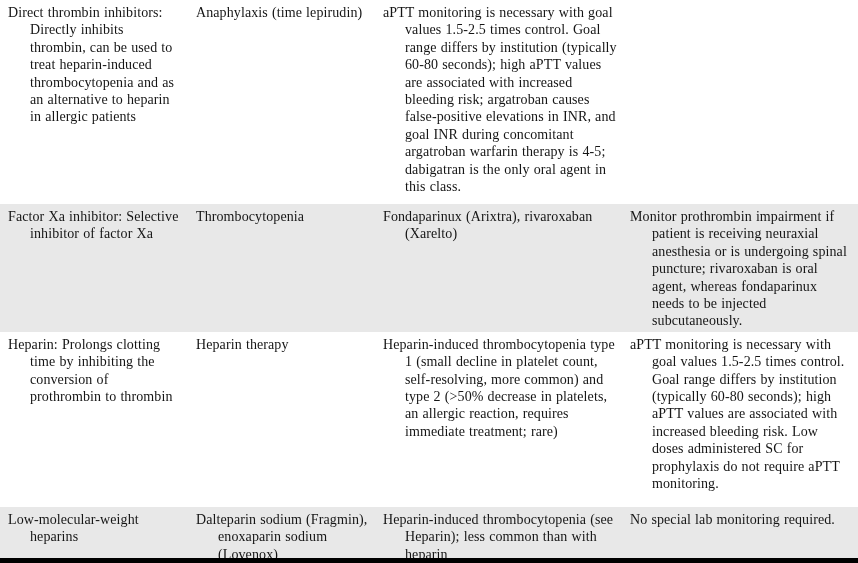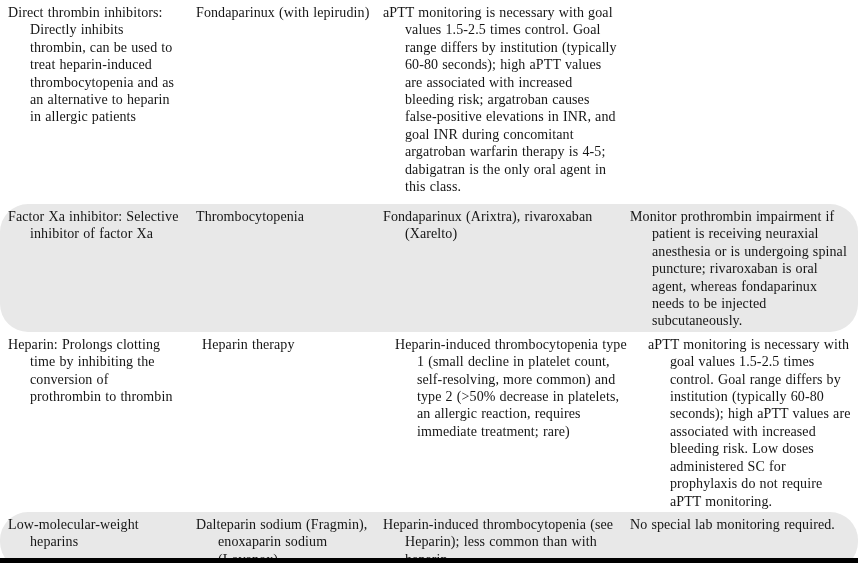--- a/index.html
+++ b/index.html
@@ -11,24 +11,24 @@
     overflow: hidden;
     font-family: Liberation Serif, serif;
     color: #151515;
   }
   .table { display: flex; flex-direction: column; }
   .row {
     display: grid;
     grid-template-columns: 188px 187px 247px 1fr;
     background: transparent;
   }
-  .row.shaded { background: var(--row-shade, #e8e8e8); border-radius: 28px; }
+  .row.shaded { background: var(--row-shade, #e8e8e8); }
   .row-1 { min-height: 204px; }
   .row-2 { min-height: 123px; }
-  .row-3 { min-height: 175px; gap: 6px; }
+  .row-3 { min-height: 175px; }
   .row-4 { min-height: 51px; }
   .cell {
     font-size: 14px;
     line-height: 17.4px;
     padding: 4px 5px 2px 30px;
     text-indent: -22px;
     letter-spacing: 0.1px;
     word-spacing: 0.5px;
   }
   .bottom-rule {
@@ -39,21 +39,21 @@
   }
 </style>
 </head>
 <body>
 
 <div class="page">
   <div class="table">
 
     <div class="row row-1">
       <div class="cell">Direct thrombin inhibitors: Directly inhibits thrombin, can be used to treat heparin-induced thrombocytopenia and as an alternative to heparin in allergic patients</div>
-      <div class="cell">Fondaparinux (with lepirudin)</div>
+      <div class="cell">Anaphylaxis (time lepirudin)</div>
       <div class="cell">aPTT monitoring is necessary with goal values 1.5-2.5 times control. Goal range differs by institution (typically 60-80 seconds); high aPTT values are associated with increased bleeding risk; argatroban causes false-positive elevations in INR, and goal INR during concomitant argatroban warfarin therapy is 4-5; dabigatran is the only oral agent in this class.</div>
     </div>
 
     <div class="row row-2 shaded">
       <div class="cell">Factor Xa inhibitor: Selective inhibitor of factor Xa</div>
       <div class="cell">Thrombocytopenia</div>
       <div class="cell">Fondaparinux (Arixtra), rivaroxaban (Xarelto)</div>
       <div class="cell">Monitor prothrombin impairment if patient is receiving neuraxial anesthesia or is undergoing spinal puncture; rivaroxaban is oral agent, whereas fondaparinux needs to be injected subcutaneously.</div>
     </div>
 

